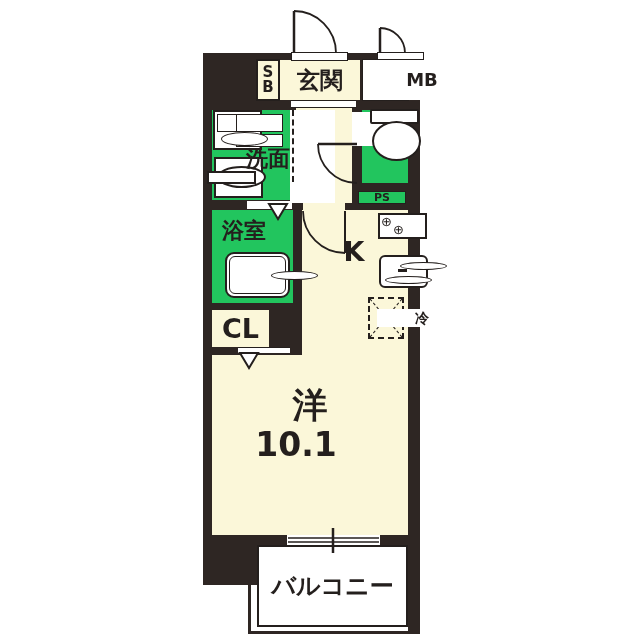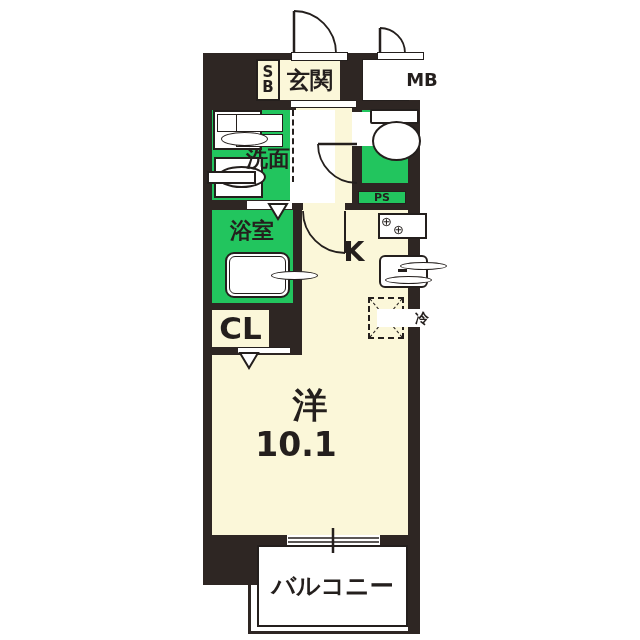--- a/index.html
+++ b/index.html
@@ -24,21 +24,21 @@
 <div id="stage">
 
   <div class="abs wall" style="left:203px;top:53px;width:217px;height:492px;"></div>
   <div class="abs wall" style="left:203px;top:545px;width:54px;height:40px;"></div>
   <div class="abs wall" style="left:408px;top:545px;width:12px;height:89px;"></div>
 
   <div class="abs cream b2 lbl" style="left:256px;top:59px;width:24px;height:42px;font-size:15px;flex-direction:column;">
     <span>S</span>
     <span>B</span>
   </div>
-  <div class="abs cream lbl" style="left:280px;top:60px;width:60px;height:40px;font-size:23px;">
+  <div class="abs cream lbl" style="left:280px;top:60px;width:80px;height:40px;font-size:23px;">
     <span>玄関</span>
   </div>
   <div class="abs white b15" style="left:291px;top:52px;width:57px;height:9px;"></div>
   <div class="abs white b15" style="left:362px;top:59px;width:8px;height:42px;"></div>
   <div class="abs white b15" style="left:377px;top:52px;width:31px;height:8px;"></div>
   <div class="abs white lbl" style="left:377px;top:60px;width:31px;height:40px;font-size:18px;">
     <span>MB</span>
   </div>
   <div class="abs white" style="left:291px;top:100px;width:65px;height:8px;border-top:1.5px solid #241f1d;border-bottom:1.5px solid #241f1d;"></div>
   <div class="abs cream" style="left:296px;top:108px;width:56px;height:95px;"></div>
@@ -50,21 +50,21 @@
   </div>
 
   <div class="abs blue" style="left:362px;top:110px;width:46px;height:73px;"></div>
   <div class="abs white" style="left:352px;top:112px;width:10px;height:34px;"></div>
   <div class="abs blue b15 lbl" style="left:358px;top:191px;width:48px;height:13px;font-size:11px;">
     <span>PS</span>
   </div>
 
   <div class="abs white" style="left:247px;top:201px;width:44px;height:8px;"></div>
   <div class="abs blue" style="left:212px;top:210px;width:81px;height:93px;"></div>
-  <div class="abs cream lbl" style="left:212px;top:310px;width:57px;height:37px;font-size:31px;font-weight:600;">
+  <div class="abs cream lbl" style="left:212px;top:310px;width:57px;height:37px;font-size:27px;font-weight:600;">
     <span>CL</span>
   </div>
   <div class="abs white" style="left:238px;top:347px;width:52px;height:6px;border-top:1.5px solid #241f1d;"></div>
 
   <div class="abs cream" style="left:302px;top:210px;width:106px;height:325px;"></div>
   <div class="abs cream" style="left:212px;top:355px;width:90px;height:180px;"></div>
 
   <div class="abs white" style="left:287px;top:535px;width:93px;height:10px;"></div>
   <div class="abs white" style="left:257px;top:545px;width:151px;height:82px;border:2.5px solid #241f1d;"></div>
   <div class="abs wall" style="left:248px;top:585px;width:3px;height:49px;"></div>
@@ -105,21 +105,21 @@
     <div class="abs" style="left:16px;top:19px;width:50px;border-top:1.5px dashed #241f1d;transform:translate(-50%,-50%) rotate(50deg);"></div>
     <div class="abs" style="left:16px;top:19px;width:50px;border-top:1.5px dashed #241f1d;transform:translate(-50%,-50%) rotate(-50deg);"></div>
     <div class="abs lbl white" style="left:7px;top:10px;width:18px;height:18px;font-size:14px;">
       <span>冷</span>
     </div>
   </div>
 
   <div class="abs lbl" style="left:240px;top:146px;width:56px;height:26px;font-size:22px;">
     <span>洗面</span>
   </div>
-  <div class="abs lbl" style="left:220px;top:218px;width:64px;height:26px;font-size:22px;">
+  <div class="abs lbl" style="left:212px;top:218px;width:64px;height:26px;font-size:22px;">
     <span>浴室</span>
   </div>
   <div class="abs lbl" style="left:339px;top:236px;width:30px;height:30px;font-size:27px;font-weight:600;">
     <span>K</span>
   </div>
   <div class="abs lbl" style="left:212px;top:385px;width:196px;height:40px;font-size:35px;">
     <span>洋</span>
   </div>
   <div class="abs lbl" style="left:212px;top:424px;width:168px;height:40px;font-size:33px;">
     <span>10.1</span>

